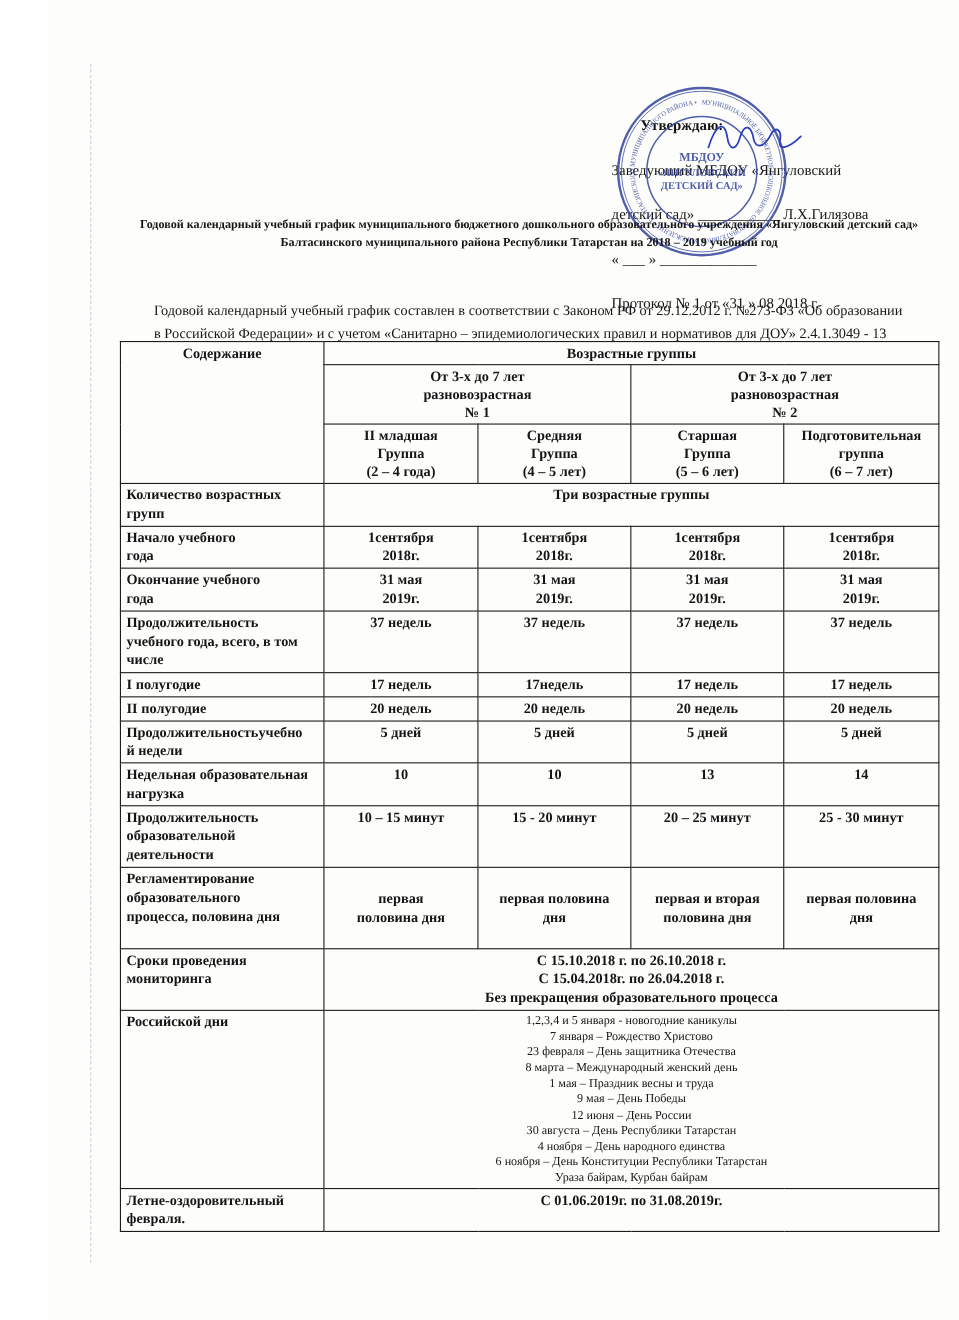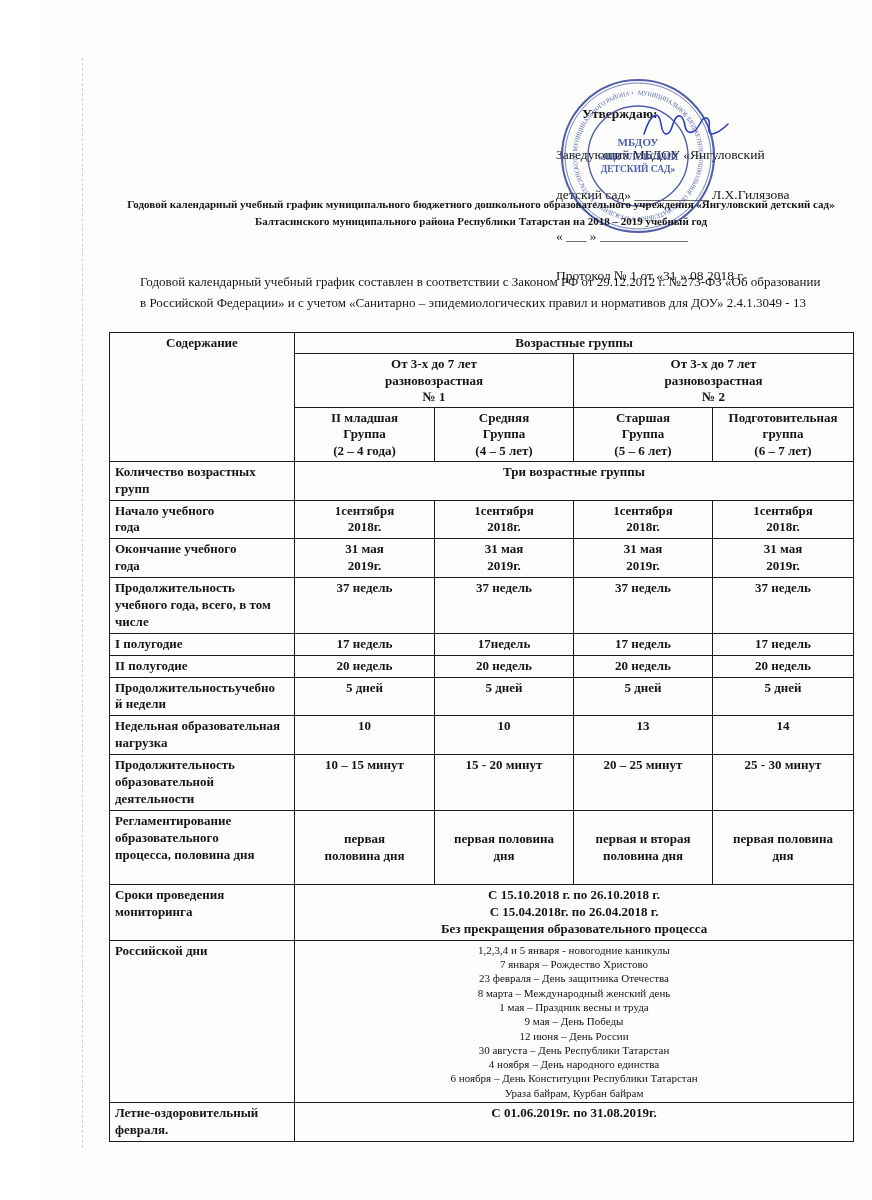--- a/index.html
+++ b/index.html
@@ -23,21 +23,21 @@
   .signature { position:absolute; left:594px; top:104px; width:96px; height:42px; }
   .title {
     position:absolute; left:64px; top:196px; width:746px;
     text-align:center; font-weight:bold; font-size:11px; line-height:1.55;
   }
   .subtitle {
     position:absolute; left:96px; top:272px; width:682px;
     text-align:left; font-size:13px; line-height:1.6;
   }
   table.schedule {
-    position:absolute; left:65px; top:332px; width:744px;
+    position:absolute; left:65px; top:310px; width:744px;
     border-collapse:collapse; table-layout:fixed;
     font-size:13px; line-height:1.3;padding-left:32px;
   }
   table.schedule td {
     border:1px solid #1c1c1c; padding:2px 5px;
     vertical-align:top; white-space:pre-line; overflow:hidden;
   }
   .hdr { font-weight:bold; text-align:center; vertical-align:middle; line-height:1.25; }
   .content-head { vertical-align:top; padding-top:14px; }
   .label-cell { font-weight:bold; text-align:left; }

